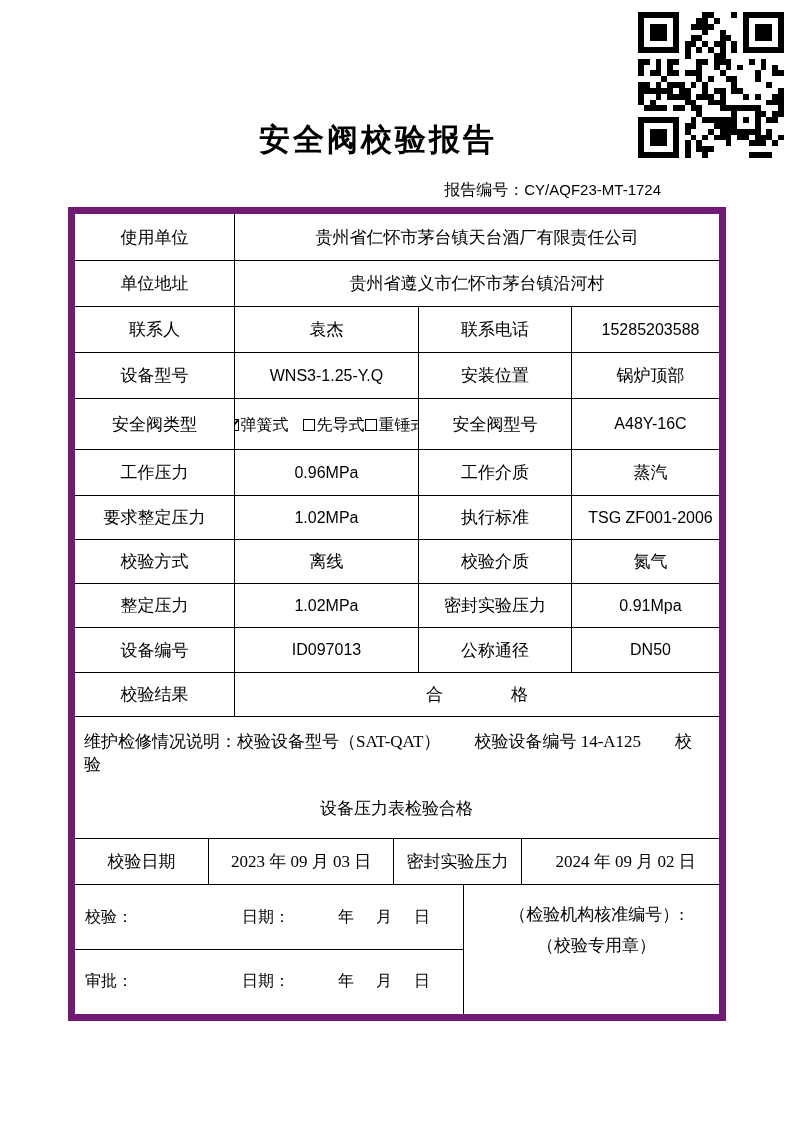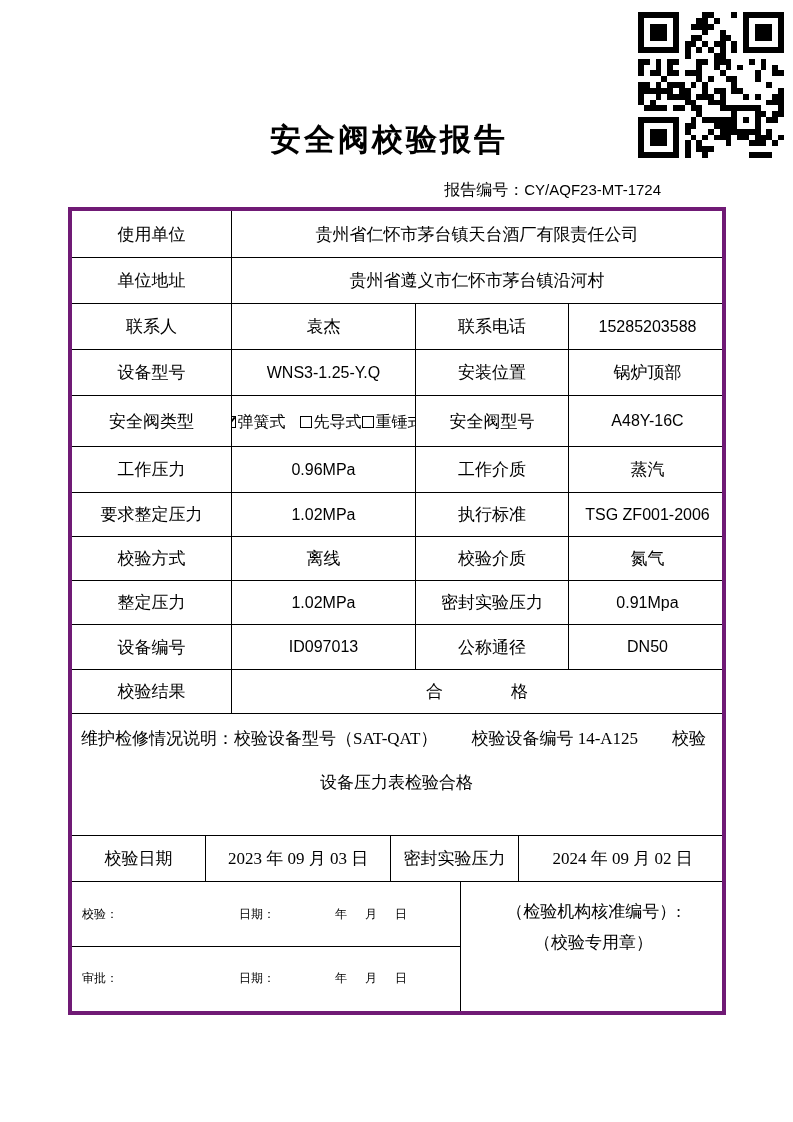--- a/index.html
+++ b/index.html
@@ -2,32 +2,32 @@
 <html><head>
 <meta charset="utf-8">
 <style>
   html,body{margin:0;padding:0;}
   body{
     width:793px;height:1122px;background:#ffffff;color:#000;
     font-family:"Liberation Serif","DejaVu Serif",serif;
     position:relative;overflow:hidden;
   }
   .doc-title{
-    position:absolute;top:119px;left:11px;width:756px;text-align:center;
+    position:absolute;top:119px;left:0;width:756px;text-align:center;
     font-size:31px;font-weight:bold;letter-spacing:3px;
   }
   .report-no{
     position:absolute;top:180px;left:0;width:661px;text-align:right;
     font-size:16px;white-space:nowrap;
   }
   .report-no .code{font-family:"Liberation Sans","DejaVu Sans",sans-serif;font-size:15px;}
   .qr{position:absolute;left:638px;top:12px;width:146px;height:146px;}
   .tbl{
     position:absolute;left:68px;top:207px;width:658px;
-    border:4px solid #701a75;box-sizing:border-box;background:#fff;
+    border:7px solid #701a75;box-sizing:border-box;background:#fff;
   }
   .row{display:flex;border-top:1px solid #000;align-items:stretch;}
   .row.first{border-top:none;}
   .cell{
     box-sizing:border-box;border-left:1px solid #000;
     display:flex;align-items:center;justify-content:center;
     text-align:center;font-size:17px;overflow:hidden;
   }
   .cell.nb{border-left:none;}
   .c1{flex:0 0 159px;} .c2{flex:0 0 184px;} .c3{flex:0 0 153px;} .c4{flex:0 0 158px;}
@@ -42,21 +42,21 @@
     position:relative;vertical-align:-1px;margin-right:2px;box-sizing:border-box;
   }
   .cb.checked::after{
     content:"";position:absolute;left:2px;top:-2px;width:4px;height:8px;
     border-right:2px solid #000;border-bottom:2px solid #000;transform:rotate(40deg);
   }
   .vt-gap{display:inline-block;width:14px;}
   .maint{display:block;padding:13px 10px 0 9px;text-align:left;font-size:17px;}
   .maint .line2{text-align:center;margin-top:21px;}
   .sig-cell{display:block;padding:0;}
-  .sig-sub{display:flex;align-items:center;height:64px;padding-left:10px;box-sizing:border-box;font-size:12px;}
+  .sig-sub{display:flex;align-items:center;height:64px;padding-left:10px;box-sizing:border-box;font-size:16px;}
   .sig-sub.second{border-top:1px solid #000;}
   .sig-label{width:157px;text-align:left;}
   .sig-date{width:96px;text-align:left;}
   .sig-ymd{letter-spacing:3px;white-space:pre;}
   .org-cell{flex-direction:column;justify-content:flex-start;padding-top:18px;gap:8px;font-size:17px;}
   svg{display:block;}
 </style>
 </head>
 <body>
 

